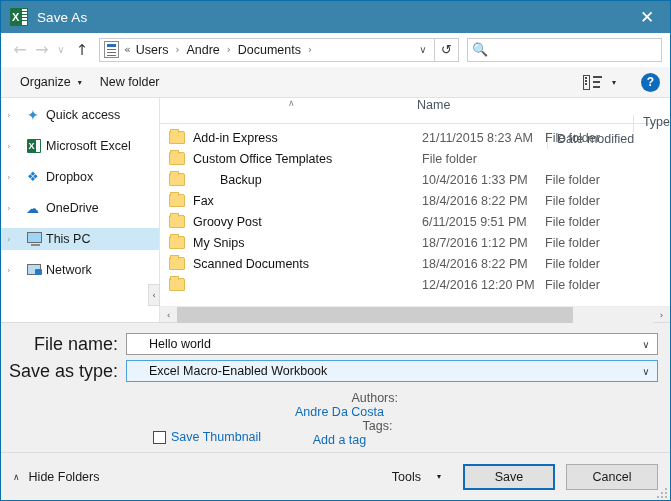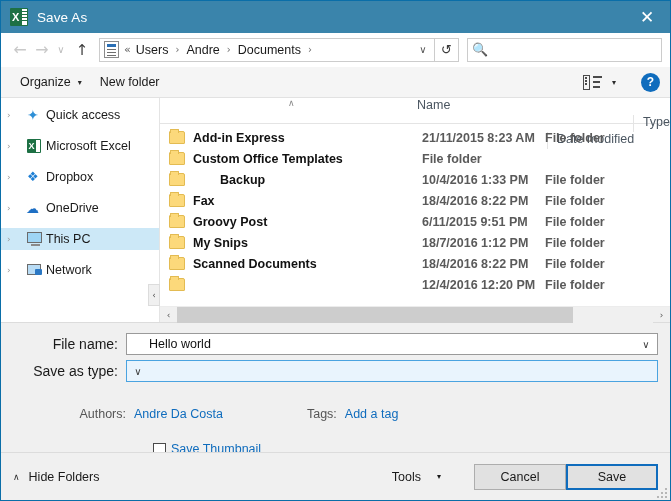--- a/index.html
+++ b/index.html
@@ -279,21 +279,21 @@
   }
   .col + .col { border-left: 1px solid #e4e4e4; }
   .col-name { width: 262px; }
   .col-date { width: 123px; }
   .col-type { flex: 1 1 auto; }
 
   #filelist { flex: 1 1 auto; padding-top: 3px; overflow: hidden; }
   .frow {
     height: 21px;
     display: flex; align-items: center;
-    font-size: 12.5px; color: #111111; font-weight: bold;
+    font-size: 12.5px; color: #111111;
   }
   .f-name { width: 262px; display: flex; align-items: center; padding-left: 9px; }
   .folder-ico {
     width: 16px; height: 13px;
     background: #fcd97b;
     border: 1px solid #e3bb52;
     border-radius: 1px 2px 1px 1px;
     position: relative;
     flex: 0 0 auto;
     margin-right: 8px;
@@ -328,21 +328,21 @@
     flex: 0 0 auto;
     width: 396px;
   }
   #hscroll-track { flex: 1 1 auto; height: 16px; background: #f0f0f0; }
 
   
   #formarea { padding-top: 9px; }
   .frm-row { display: flex; align-items: center; height: 24px; margin-bottom: 3px; }
   .frm-label {
     width: 125px; text-align: right;
-    font-size: 14px; color: #1a1a1a;
+    font-size: 18px; color: #1a1a1a;
     padding-right: 8px;
     flex: 0 0 auto;
   }
   .combo {
     height: 22px;
     width: 532px;
     border: 1px solid #9a9a9a;
     background: #ffffff;
     display: flex; align-items: center;
     flex: 0 0 auto;
@@ -357,21 +357,21 @@
     font-family: "Liberation Sans", sans-serif;
     min-width: 0;
   }
   .combo-caret {
     width: 22px; text-align: center;
     color: #3d3d3d; font-size: 10px;
     font-family: "DejaVu Sans", sans-serif;
     flex: 0 0 auto;
   }
 
-  #metarow { display: flex; align-items: center; height: 22px; margin-top: 20px; }
+  #metarow { display: flex; align-items: center; height: 22px; margin-top: 8px; flex-direction: column; }
   .meta-label {
     font-size: 12.5px; color: #555555;
     flex: 0 0 auto;
   }
   .meta-link {
     font-size: 12.5px; color: #0f6cbd;
     margin-left: 8px;
     flex: 0 0 auto;
   }
   #authors-label { width: 125px; text-align: right; padding-right: 0; }
@@ -638,20 +638,21 @@
     <div class="frm-row">
       <div class="frm-label">File name:</div>
       <div class="combo">
         <input class="combo-value" type="text" value="Hello world" style="">
         <span class="combo-caret">∨</span>
       </div>
     </div>
     <div class="frm-row">
       <div class="frm-label">Save as type:</div>
       <div class="combo highlight">
+        <input class="combo-value" type="text" value="Excel Macro-Enabled Workbook" style="">
         <span class="combo-caret">∨</span>
       </div>
     </div>
 
     <div id="metarow">
       <span class="meta-label" id="authors-label">Authors:</span>
       <span class="meta-link">Andre Da Costa</span>
       <span class="meta-label" id="tags-label">Tags:</span>
       <span class="meta-link">Add a tag</span>
     </div>
@@ -665,22 +666,22 @@
   <div id="footer">
     <div id="hide-folders">
       <span class="caret">∧</span>
       <span>Hide Folders</span>
     </div>
     <div id="footer-spacer"></div>
     <div id="tools-button">
       <span>Tools</span>
       <span class="caret">▾</span>
     </div>
+    <div class="dlg-button default">Save</div>
     <div class="dlg-button" id="cancel-button">Cancel</div>
-    <div class="dlg-button default">Save</div>
     <div id="resize-grip">
       <i style="right:0;bottom:0;"></i>
         <i style="right:4px;bottom:0;"></i>
         <i style="right:8px;bottom:0;"></i>
       <i style="right:0;bottom:4px;"></i>
         <i style="right:4px;bottom:4px;"></i>
       <i style="right:0;bottom:8px;"></i>
     </div>
   </div>
 

